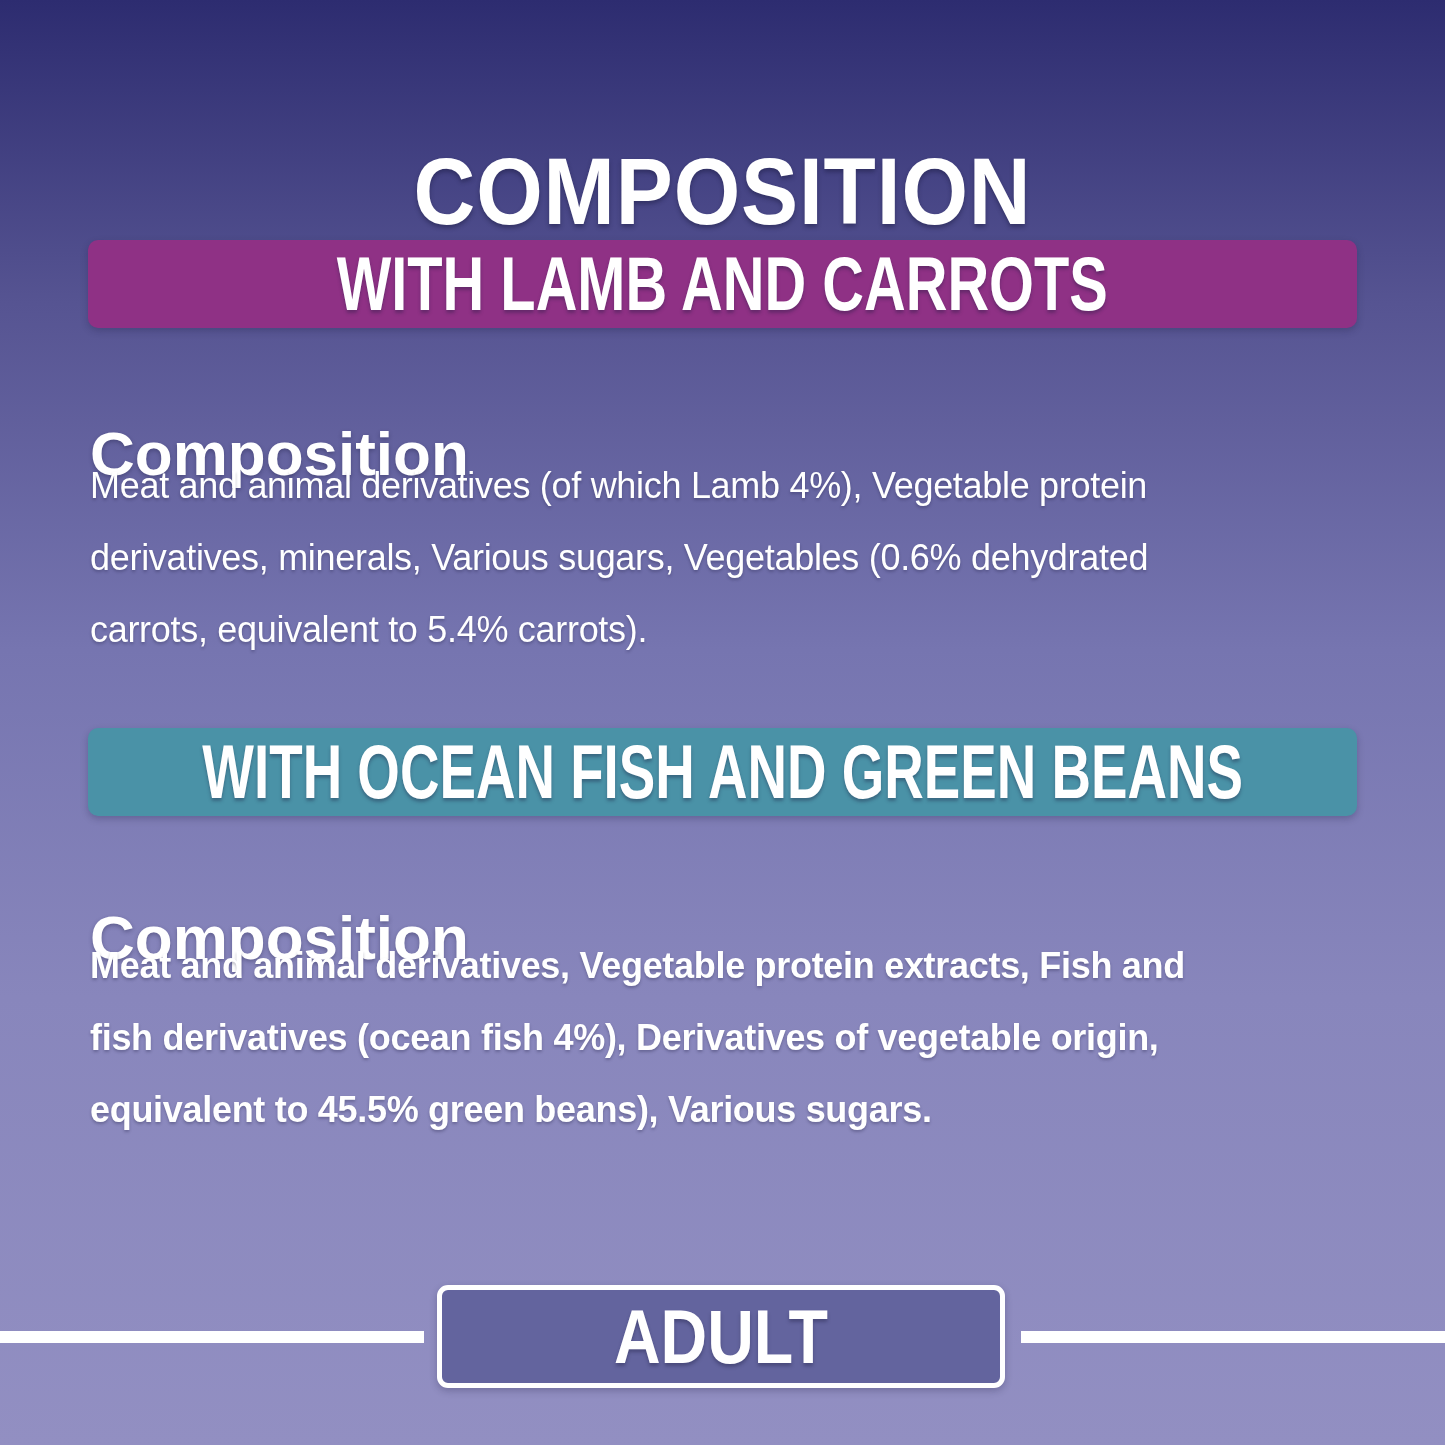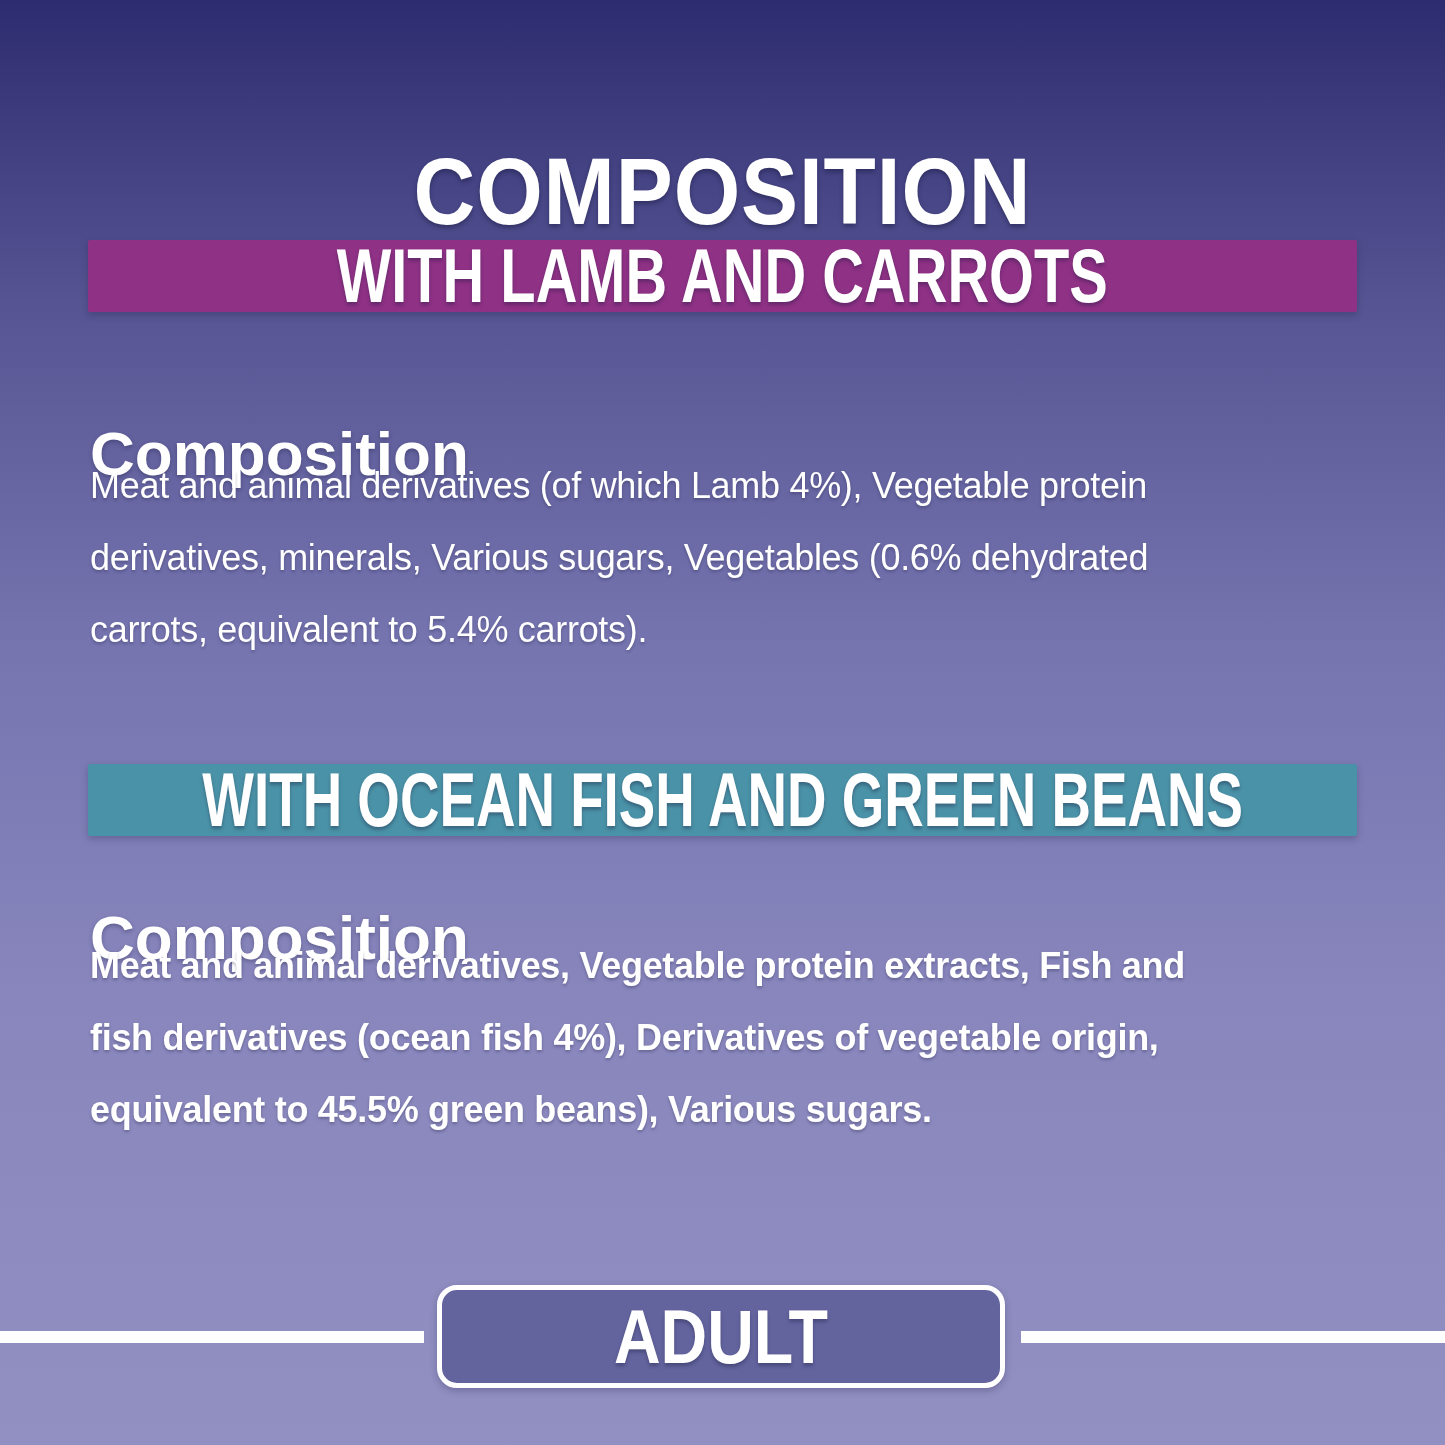--- a/index.html
+++ b/index.html
@@ -19,27 +19,27 @@
   .main-title{
     position:absolute;top:80px;left:0;width:100%;
     text-align:center;
     font-size:95px;font-weight:bold;line-height:1;
     letter-spacing:1px;
     transform:scaleX(0.9);transform-origin:center;
     text-shadow:0 3px 5px rgba(25,25,60,0.45);
     white-space:nowrap;
   }
   .banner{
-    position:absolute;left:88px;width:1269px;height:72px;
-    border-radius:2px;
+    position:absolute;left:88px;width:1269px;height:88px;
+    border-radius:10px;
     display:flex;align-items:center;justify-content:center;
     box-shadow:0 3px 7px rgba(25,25,60,0.25);
   }
   .banner-lamb{top:240px;background:#8f3185;}
-  .banner-fish{top:764px;background:#4a92a7;}
+  .banner-fish{top:728px;background:#4a92a7;}
   .banner-text{
     font-size:76px;font-weight:bold;line-height:1;
     white-space:nowrap;
     text-shadow:0 3px 4px rgba(25,25,60,0.35);
   }
   .banner-lamb .banner-text{transform:scaleX(0.76);transform-origin:center;}
   .banner-fish .banner-text{transform:scaleX(0.72);transform-origin:center;}
   .sub-heading{
     position:absolute;left:90px;
     font-size:62px;font-weight:bold;line-height:1;
@@ -57,21 +57,21 @@
   .body-text-2{top:930px;font-weight:bold;}
   .body-line{white-space:nowrap;}
   .footer-rule{
     position:absolute;top:1331px;height:12px;background:#ffffff;
   }
   .footer-rule-left{left:0;width:424px;}
   .footer-rule-right{left:1021px;width:424px;}
   .adult-badge{
     position:absolute;left:437px;top:1285px;width:568px;height:103px;
     background:#63649e;
-    border:5px solid #ffffff;border-radius:20px;
+    border:5px solid #ffffff;border-radius:11px;
     box-sizing:border-box;
     display:flex;align-items:center;justify-content:center;
     box-shadow:0 3px 7px rgba(25,25,60,0.25);
   }
   .adult-badge-text{
     font-size:76px;font-weight:bold;line-height:1;
     transform:scaleX(0.85);transform-origin:center;
     white-space:nowrap;
     text-shadow:0 3px 4px rgba(25,25,60,0.35);
   }

